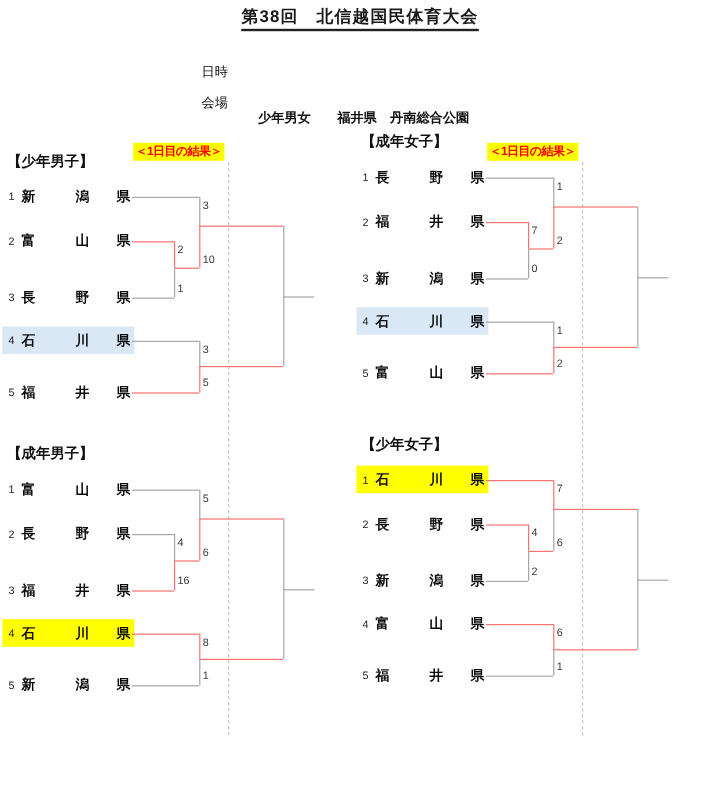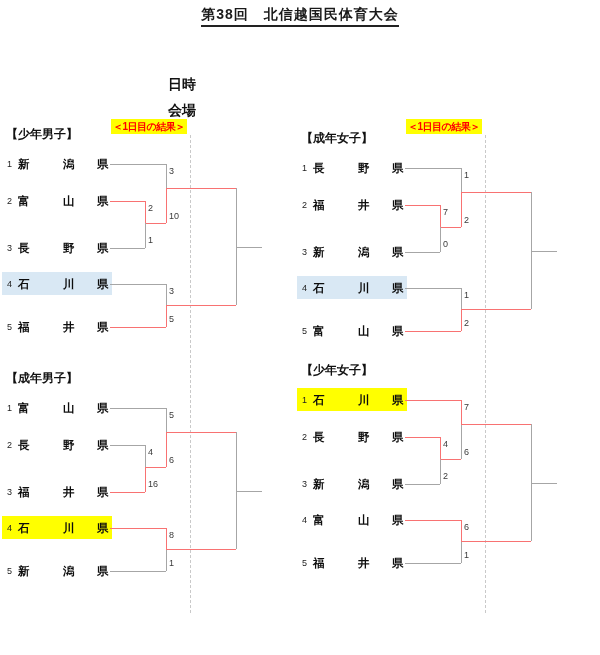--- a/index.html
+++ b/index.html
@@ -1,28 +1,28 @@
 <!DOCTYPE html>
 <html><head>
 <meta charset="utf-8">
 <style>
   html,body{margin:0;padding:0;background:#fff;}
   .page{position:relative;width:600px;height:655px;background:#fff;overflow:hidden;
         font-family:"Liberation Sans","DejaVu Sans",sans-serif;color:#111;}
   .title-wrap{position:absolute;top:5px;left:0;width:600px;text-align:center;}
   .title{display:inline-block;font-size:14px;font-weight:bold;letter-spacing:1px;
          border-bottom:2px solid #222;padding-bottom:1px;color:#1a1a1a;}
-  .info-label{position:absolute;left:168px;font-size:14px;font-weight:bold;white-space:nowrap;margin-top:24px;}
+  .info-label{position:absolute;left:168px;font-size:11px;font-weight:normal;white-space:nowrap;}
   .info-value{position:absolute;left:215px;font-size:11px;font-weight:bold;white-space:nowrap;}
   .day1{position:absolute;top:119px;height:15px;line-height:15px;background:#ffff00;
         color:#ff0000;font-size:10px;font-weight:bold;padding:0 2px;white-space:nowrap;letter-spacing:-0.5px;}
   .dash{position:absolute;top:135px;height:478px;width:0;border-left:1px dashed #c9c9c9;}
   .bracket{position:absolute;width:270px;height:240px;}
   #b-am{left:0;top:120px}
-  #b-aw{left:295px;top:124px}
+  #b-aw{left:295px;top:104px}
   #b-jm{left:0;top:364px}
   #b-jw{left:295px;top:356px}
   .bracket-label{position:absolute;left:6px;top:6px;font-size:12px;font-weight:bold;white-space:nowrap;}
   .team{position:absolute;left:2px;width:110px;height:23px;}
   .t1{top:32px}.t2{top:69px}.t3{top:116px}.t4{top:152px}.t5{top:195px}
   .hl-blue{background:#d9e8f4;}
   .hl-yellow{background:#ffff00;}
   .team .seed{position:absolute;left:5px;top:50%;transform:translateY(-50%);font-size:9px;color:#222;}
   .team .c{position:absolute;top:50%;transform:translateY(-50%);font-size:11.5px;font-weight:bold;color:#0d0d0d;}
   .c1{left:16px}.c2{left:61px}.c3{left:95px}
@@ -42,20 +42,21 @@
 <body>
 
 <div class="page">
 
   <div class="title-wrap">
     <span class="title">第38回　北信越国民体育大会</span>
   </div>
 
   <span class="info-label" style="top:52px">日時</span>
   <span class="info-label" style="top:78px">会場</span>
+  <span class="info-value" style="top:91px">少年男女　　福井県　丹南総合公園</span>
 
   <span class="day1" style="left:111px">＜1日目の結果＞</span>
   <span class="day1" style="left:406px">＜1日目の結果＞</span>
 
   <div class="dash" style="left:190px"></div>
   <div class="dash" style="left:485px"></div>
 
   <div class="bracket" id="b-am">
     <span class="bracket-label">【少年男子】</span>
 

